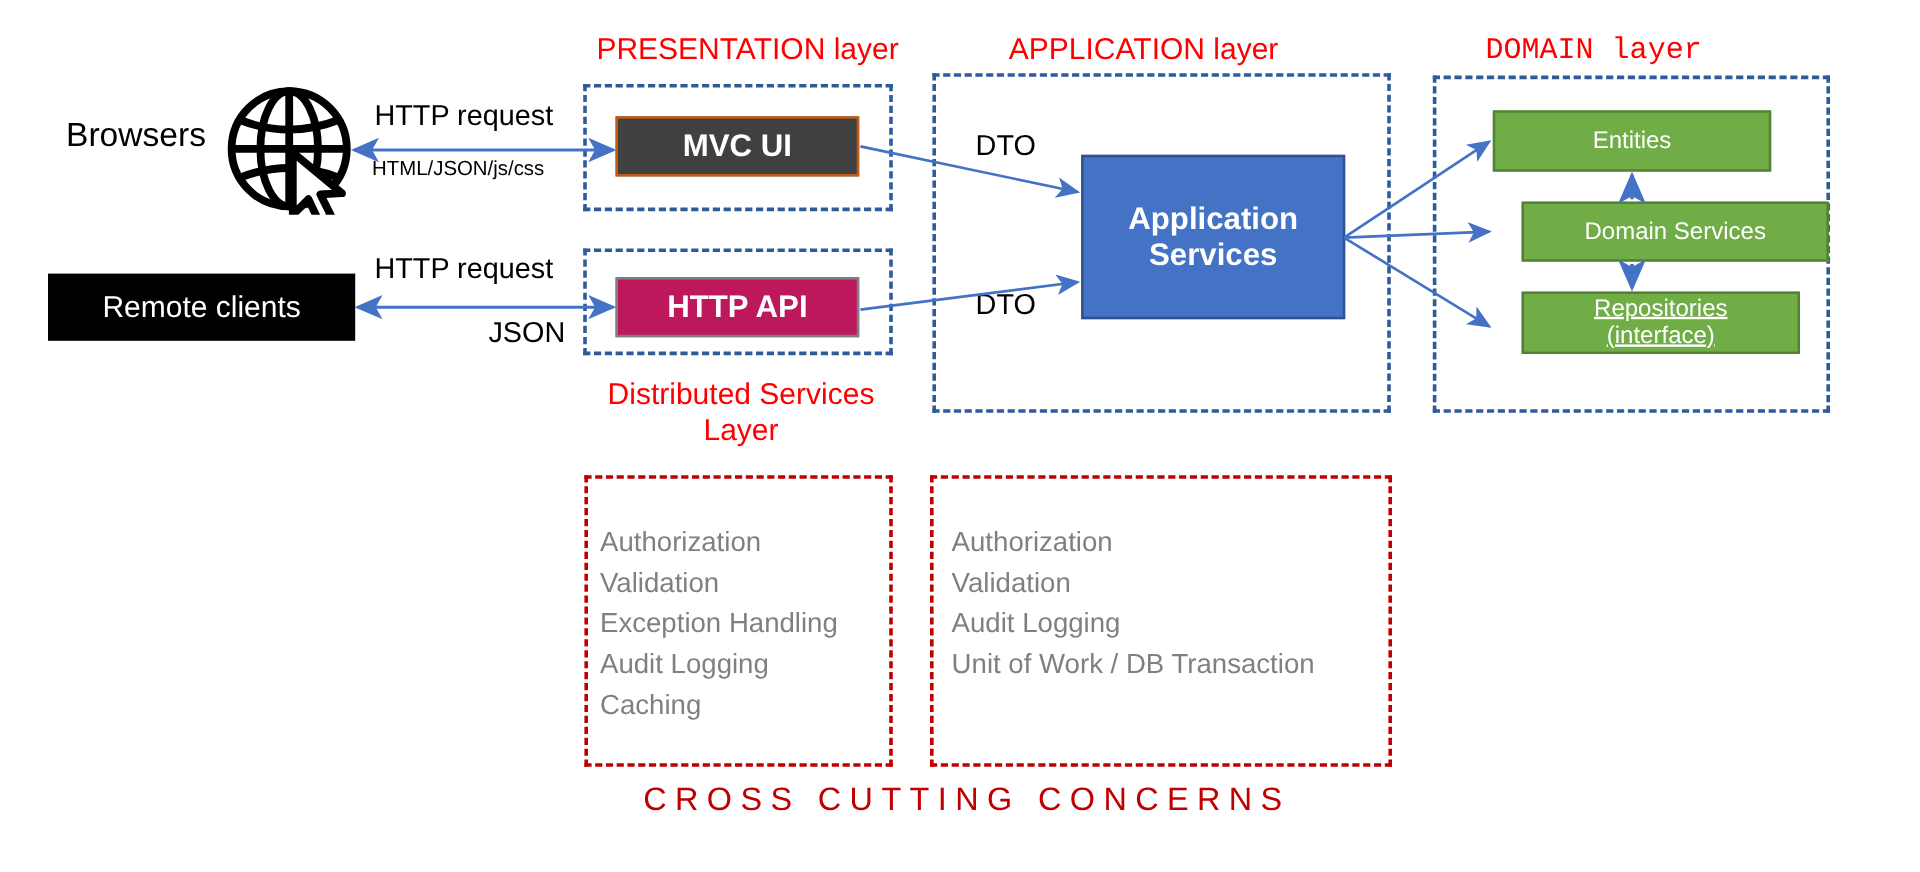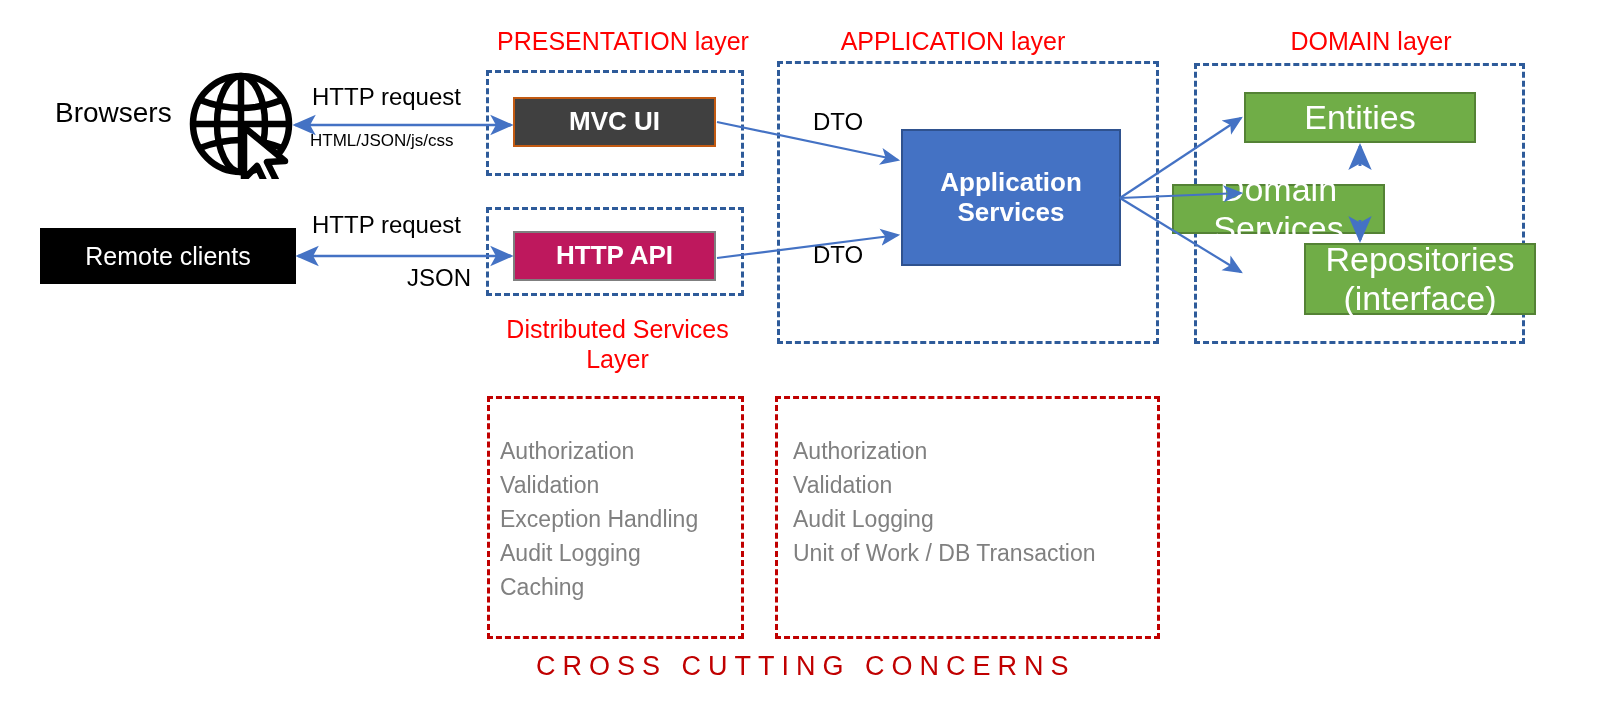--- a/index.html
+++ b/index.html
@@ -67,21 +67,21 @@
   .box-blue {
     background: #4472C4;
     border: 2px solid #2F528F;
     font-weight: bold;
     font-size: 26px;
   }
   .box-green {
     background: #70AD47;
     border: 2px solid #548235;
     font-weight: normal;
-    font-size: 34px;
+    font-size: 20px;
   }
   .box-black {
     background: #000000;
     border: none;
     font-weight: normal;
     font-size: 25px;
   }
 
   
   .lbl-black {
@@ -123,21 +123,21 @@
 </style>
 </head>
 <body>
 
 <div id="canvas">
 
   <div class="abs layer-caption" style="left:497px; top:27px; width:250px;">PRESENTATION layer</div>
 
   <div class="abs layer-caption" style="left:838px; top:27px; width:230px;">APPLICATION layer</div>
 
-  <div class="abs layer-caption" style="left:1281px; top:27px; width:180px;">DOMAIN layer</div>
+  <div class="abs layer-caption" style="left:1238px; top:27px; width:180px;font-family:Liberation Mono, monospace;">DOMAIN layer</div>
 
   <div class="abs layer-caption wrap" style="left:495px; top:315px; width:245px;">
     <div>Distributed Services</div>
     <div>Layer</div>
   </div>
 
   <div class="abs dash-blue" style="left:486px; top:70px; width:258px; height:106px;"></div>
 
   <div class="abs dash-blue" style="left:486px; top:207px; width:258px; height:89px;"></div>
 
@@ -185,23 +185,23 @@
 
   <div class="abs box box-gray" style="left:513px; top:231px; width:203px; height:50px;">HTTP API</div>
 
   <div class="abs box box-blue" style="left:901px; top:129px; width:220px; height:137px; flex-direction:column;">
     <div>Application</div>
     <div>Services</div>
   </div>
 
   <div class="abs box box-green" style="left:1244px; top:92px; width:232px; height:51px;">Entities</div>
 
-  <div class="abs box box-green" style="left:1172px; top:168px; width:213px; height:50px;margin-top:16px;">Domain Services</div>
-
-  <div class="abs box box-green" style="left:1304px; top:243px; width:232px; height:72px; flex-direction:column;">
+  <div class="abs box box-green" style="left:1268px; top:168px; width:256px; height:50px;">Domain Services</div>
+
+  <div class="abs box box-green" style="left:1268px; top:243px; width:232px; height:52px; flex-direction:column;text-decoration:underline;">
     <div>Repositories</div>
     <div>(interface)</div>
   </div>
 
   <div class="abs cc-list" style="left:500px; top:434px;">
     <div>Authorization</div>
     <div>Validation</div>
     <div>Exception Handling</div>
     <div>Audit Logging</div>
     <div>Caching</div>

